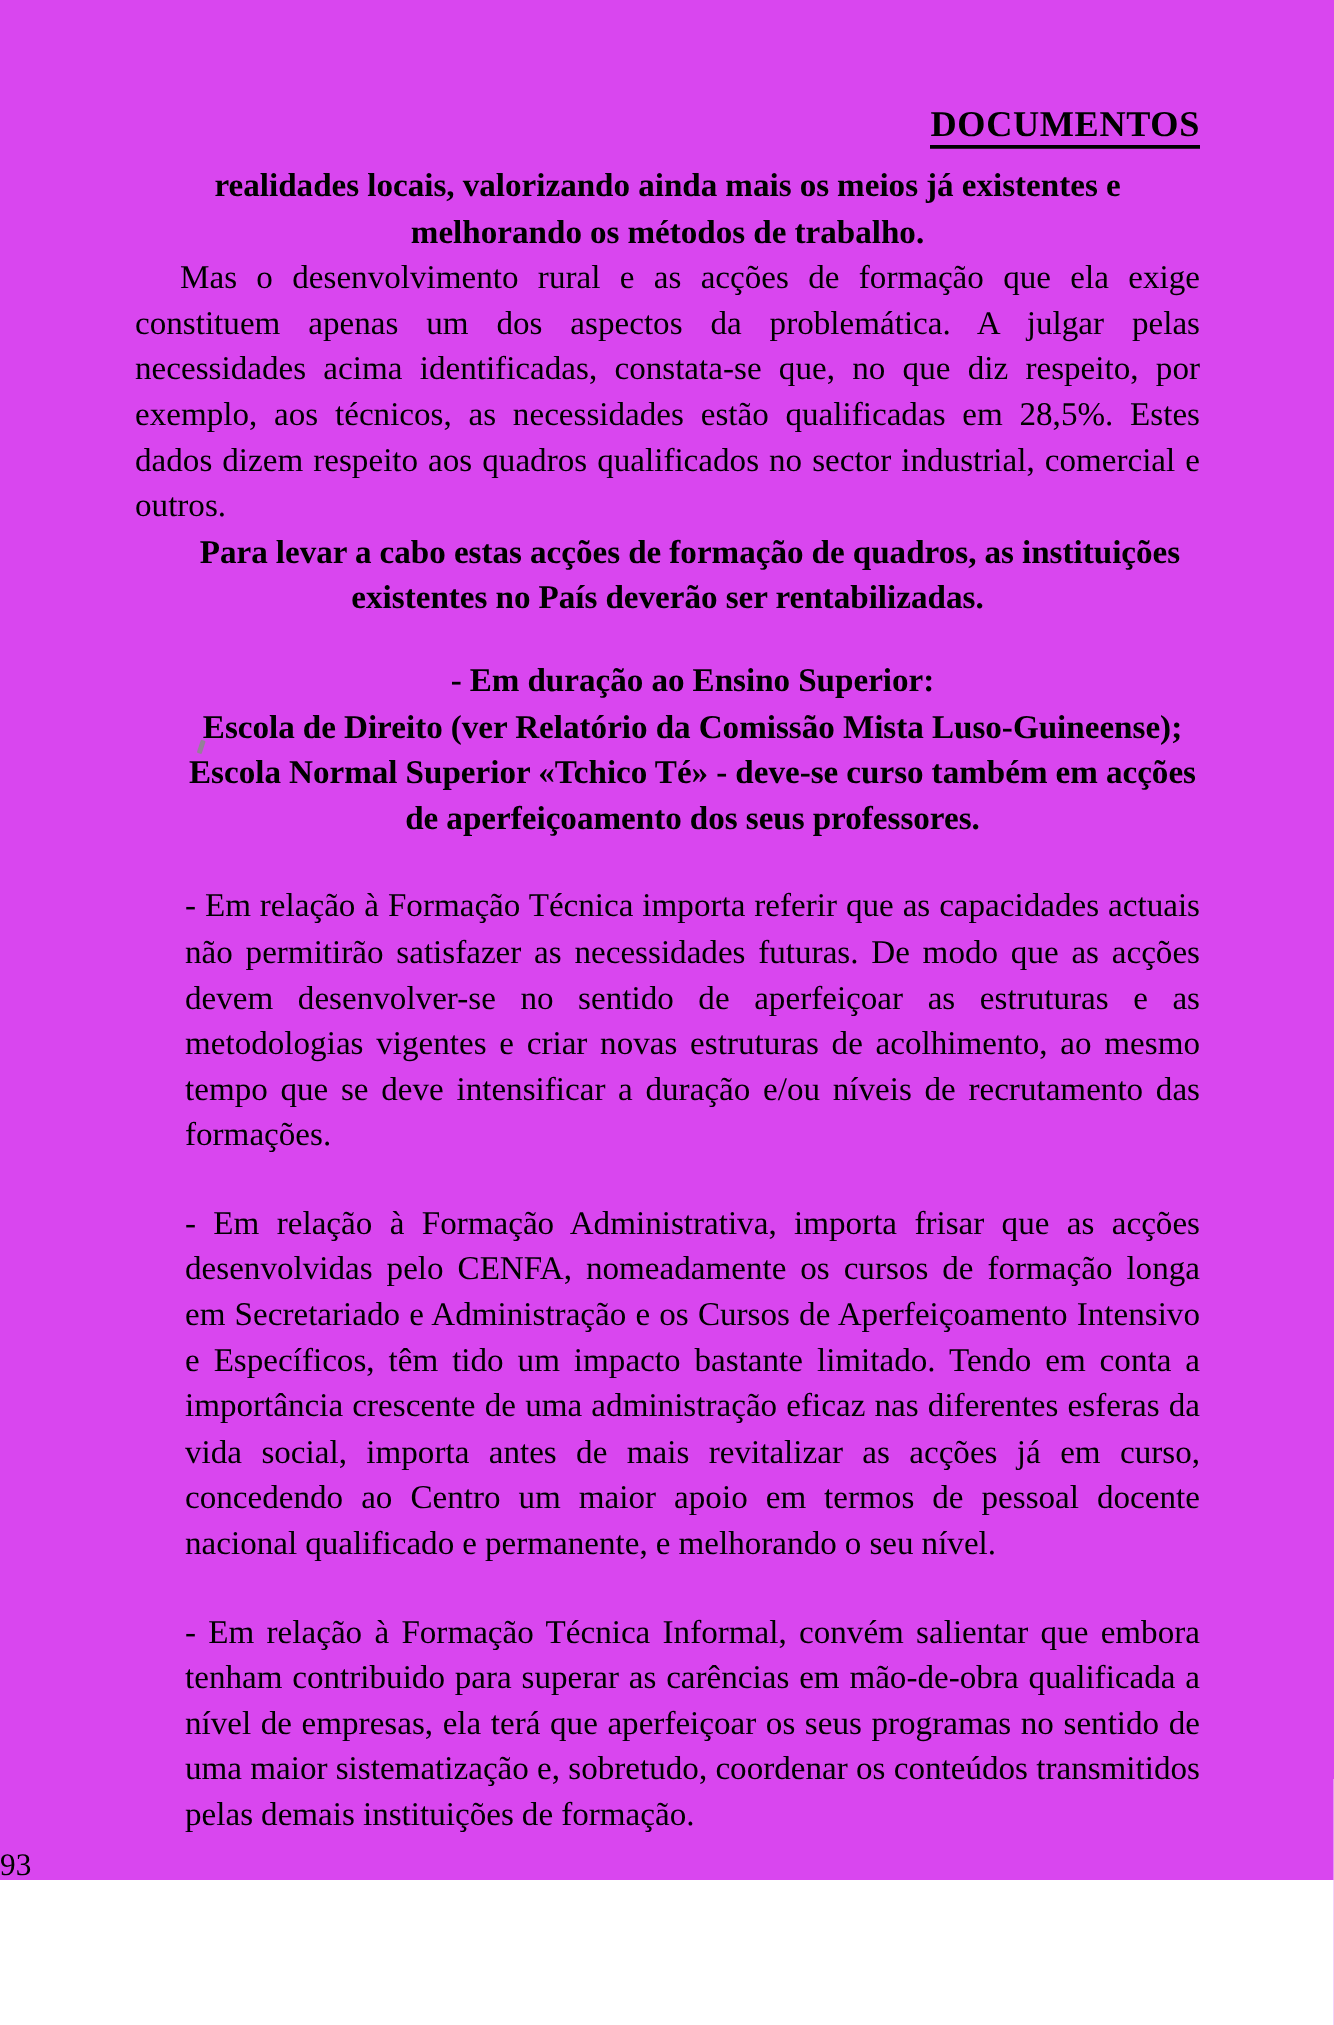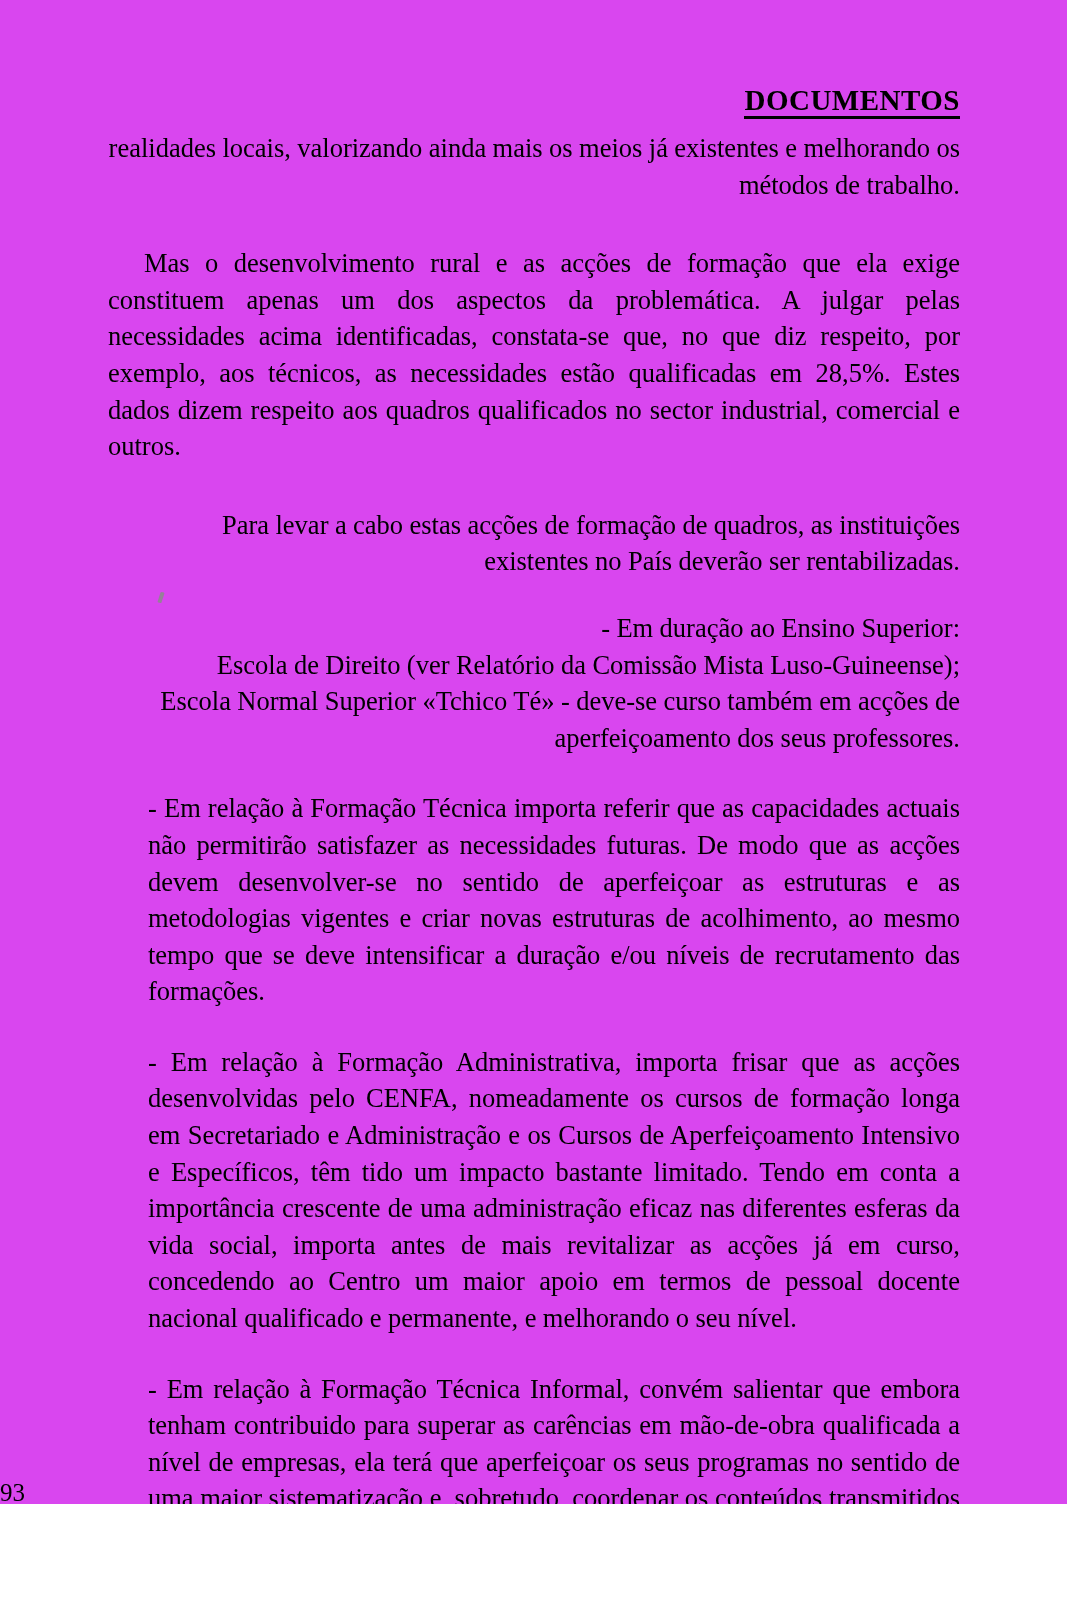--- a/index.html
+++ b/index.html
@@ -50,25 +50,25 @@
     margin: 0;
     font-size: 26.5px;
     line-height: 36.6px;
     text-align: justify;
     text-justify: inter-word;
     -webkit-hyphens: none;
     hyphens: none;
     word-spacing: -0.2px;
   }
   p.para.last-flush {
-    text-align: right;
+    text-align: center;
+    font-weight: bold;
   }
   p.indent {
     text-indent: 36px;
-    margin-top: 42px;
   }
   
   .block-group {
     margin-left: 40px;
     width: 812px;
   }
   .block-group p.para {
     width: 100%;
   }
   .gap-md { height: 30px; }

